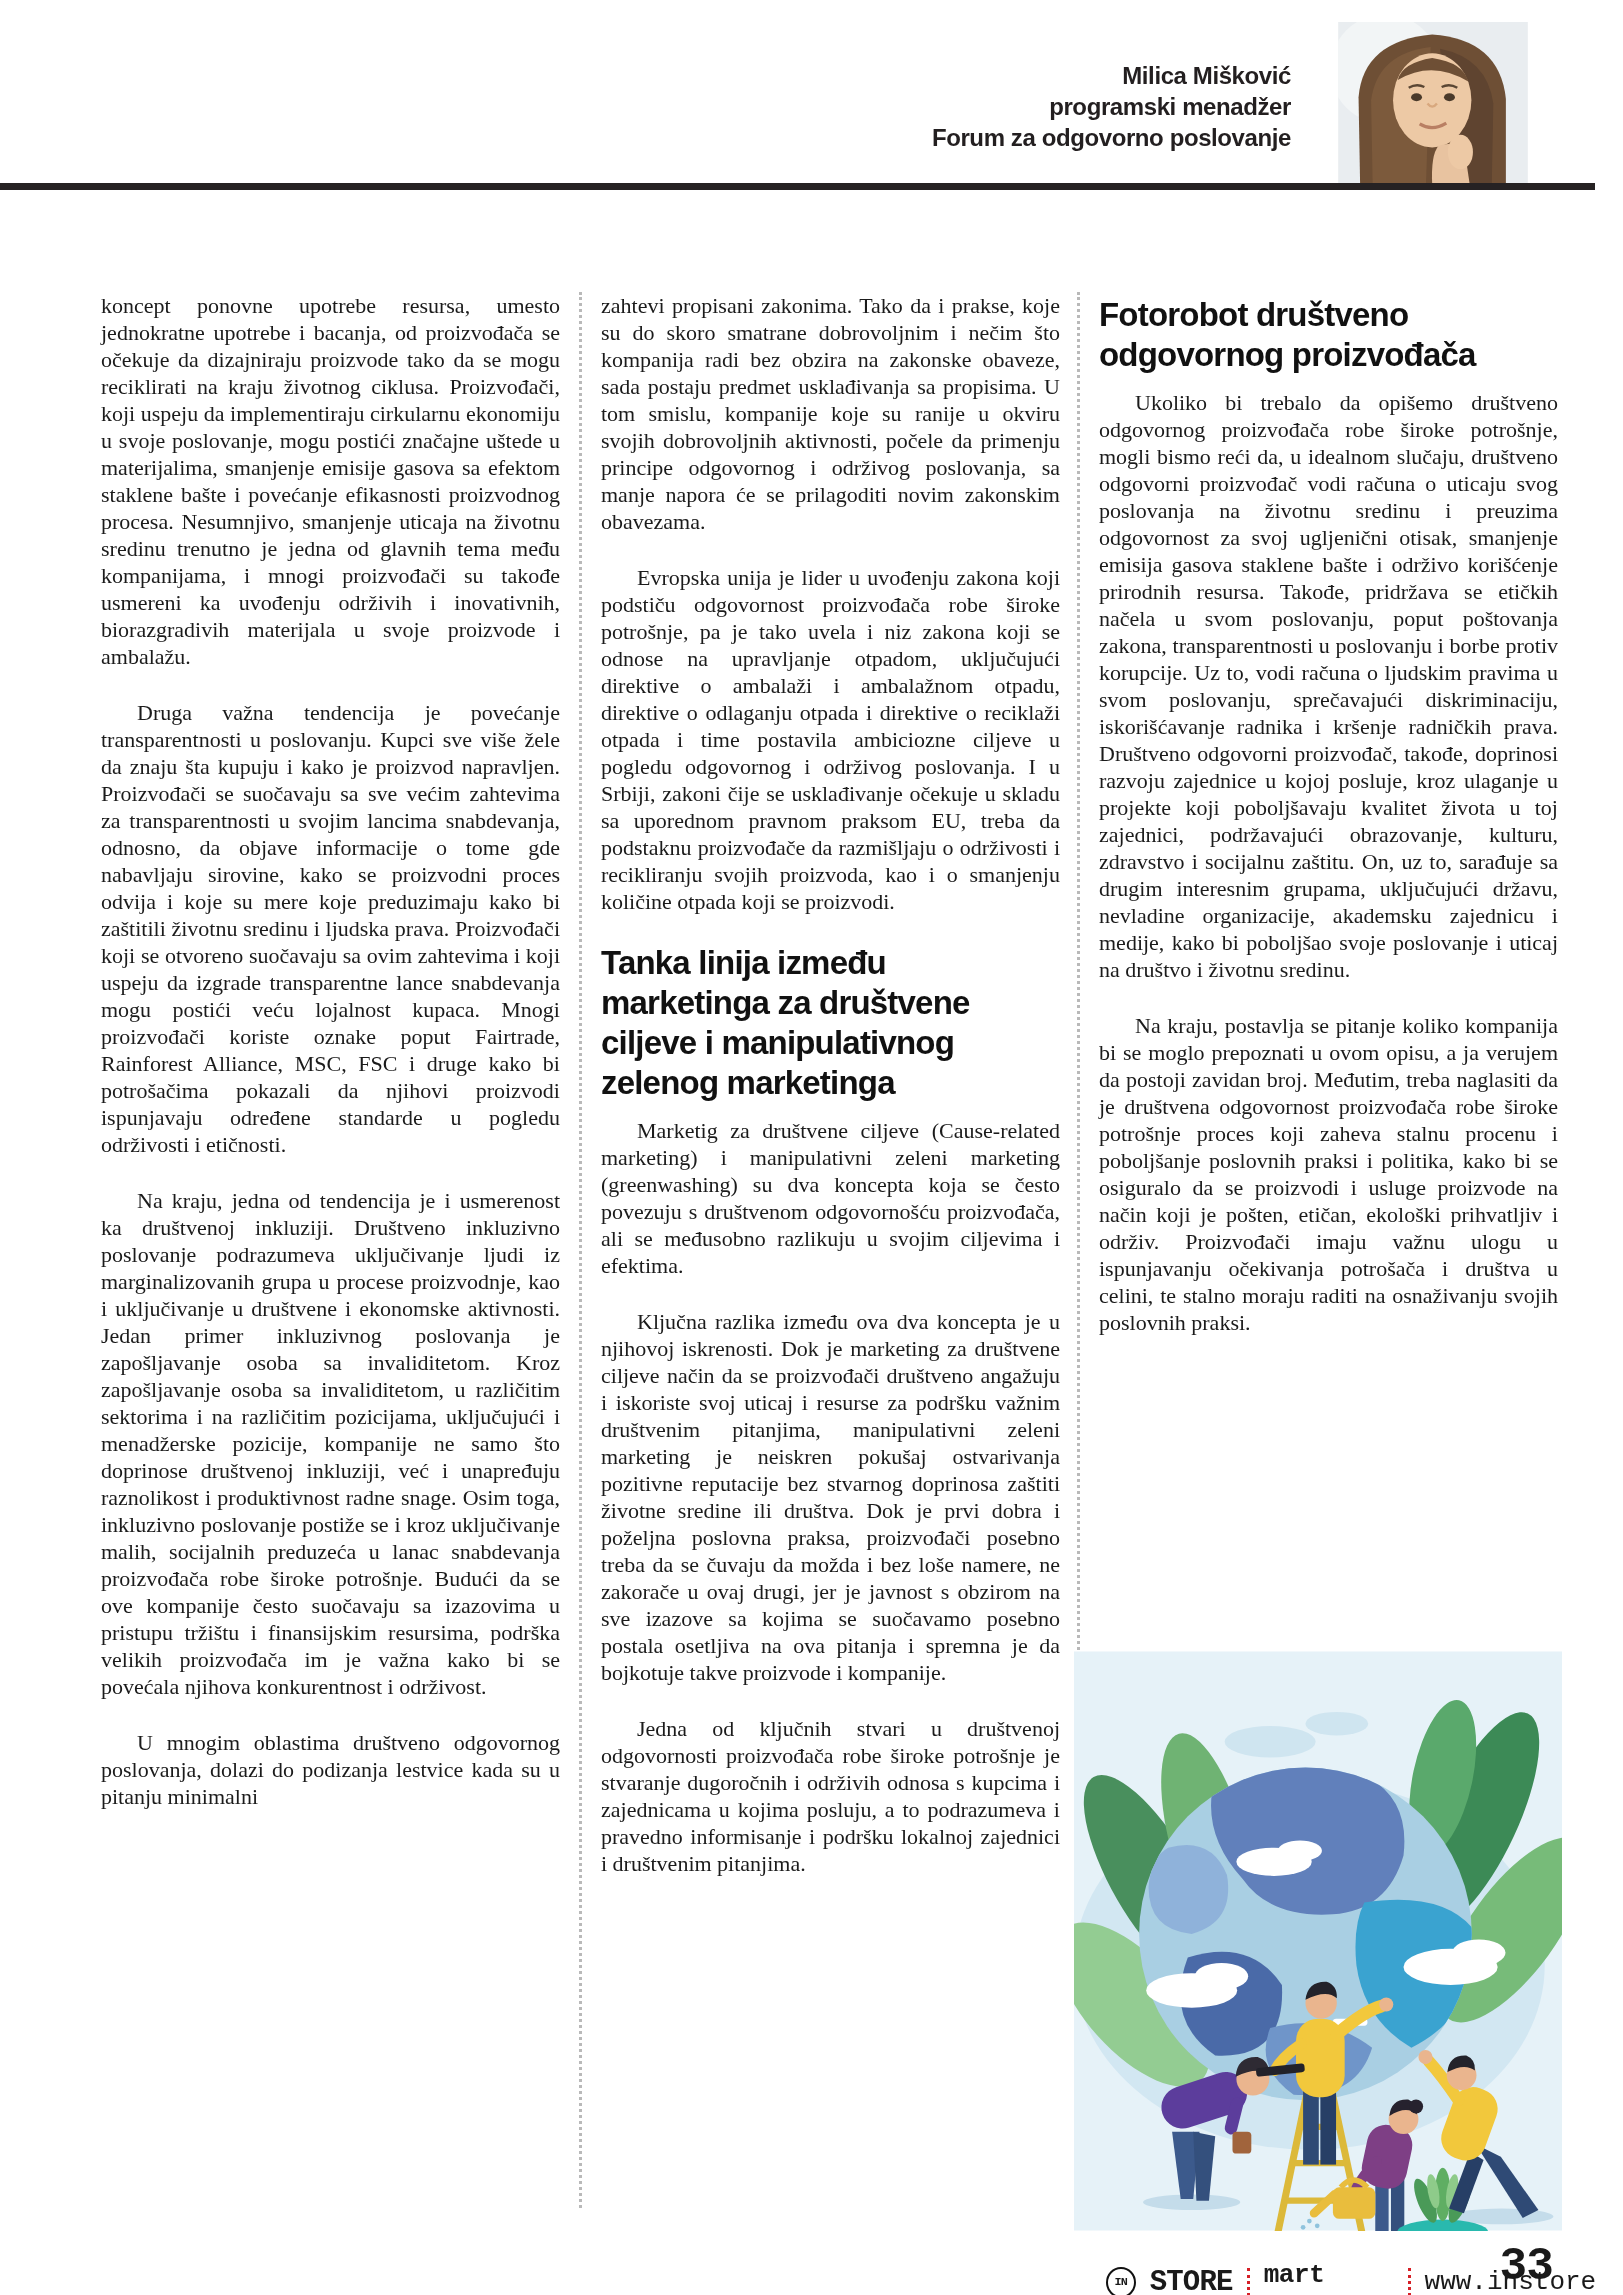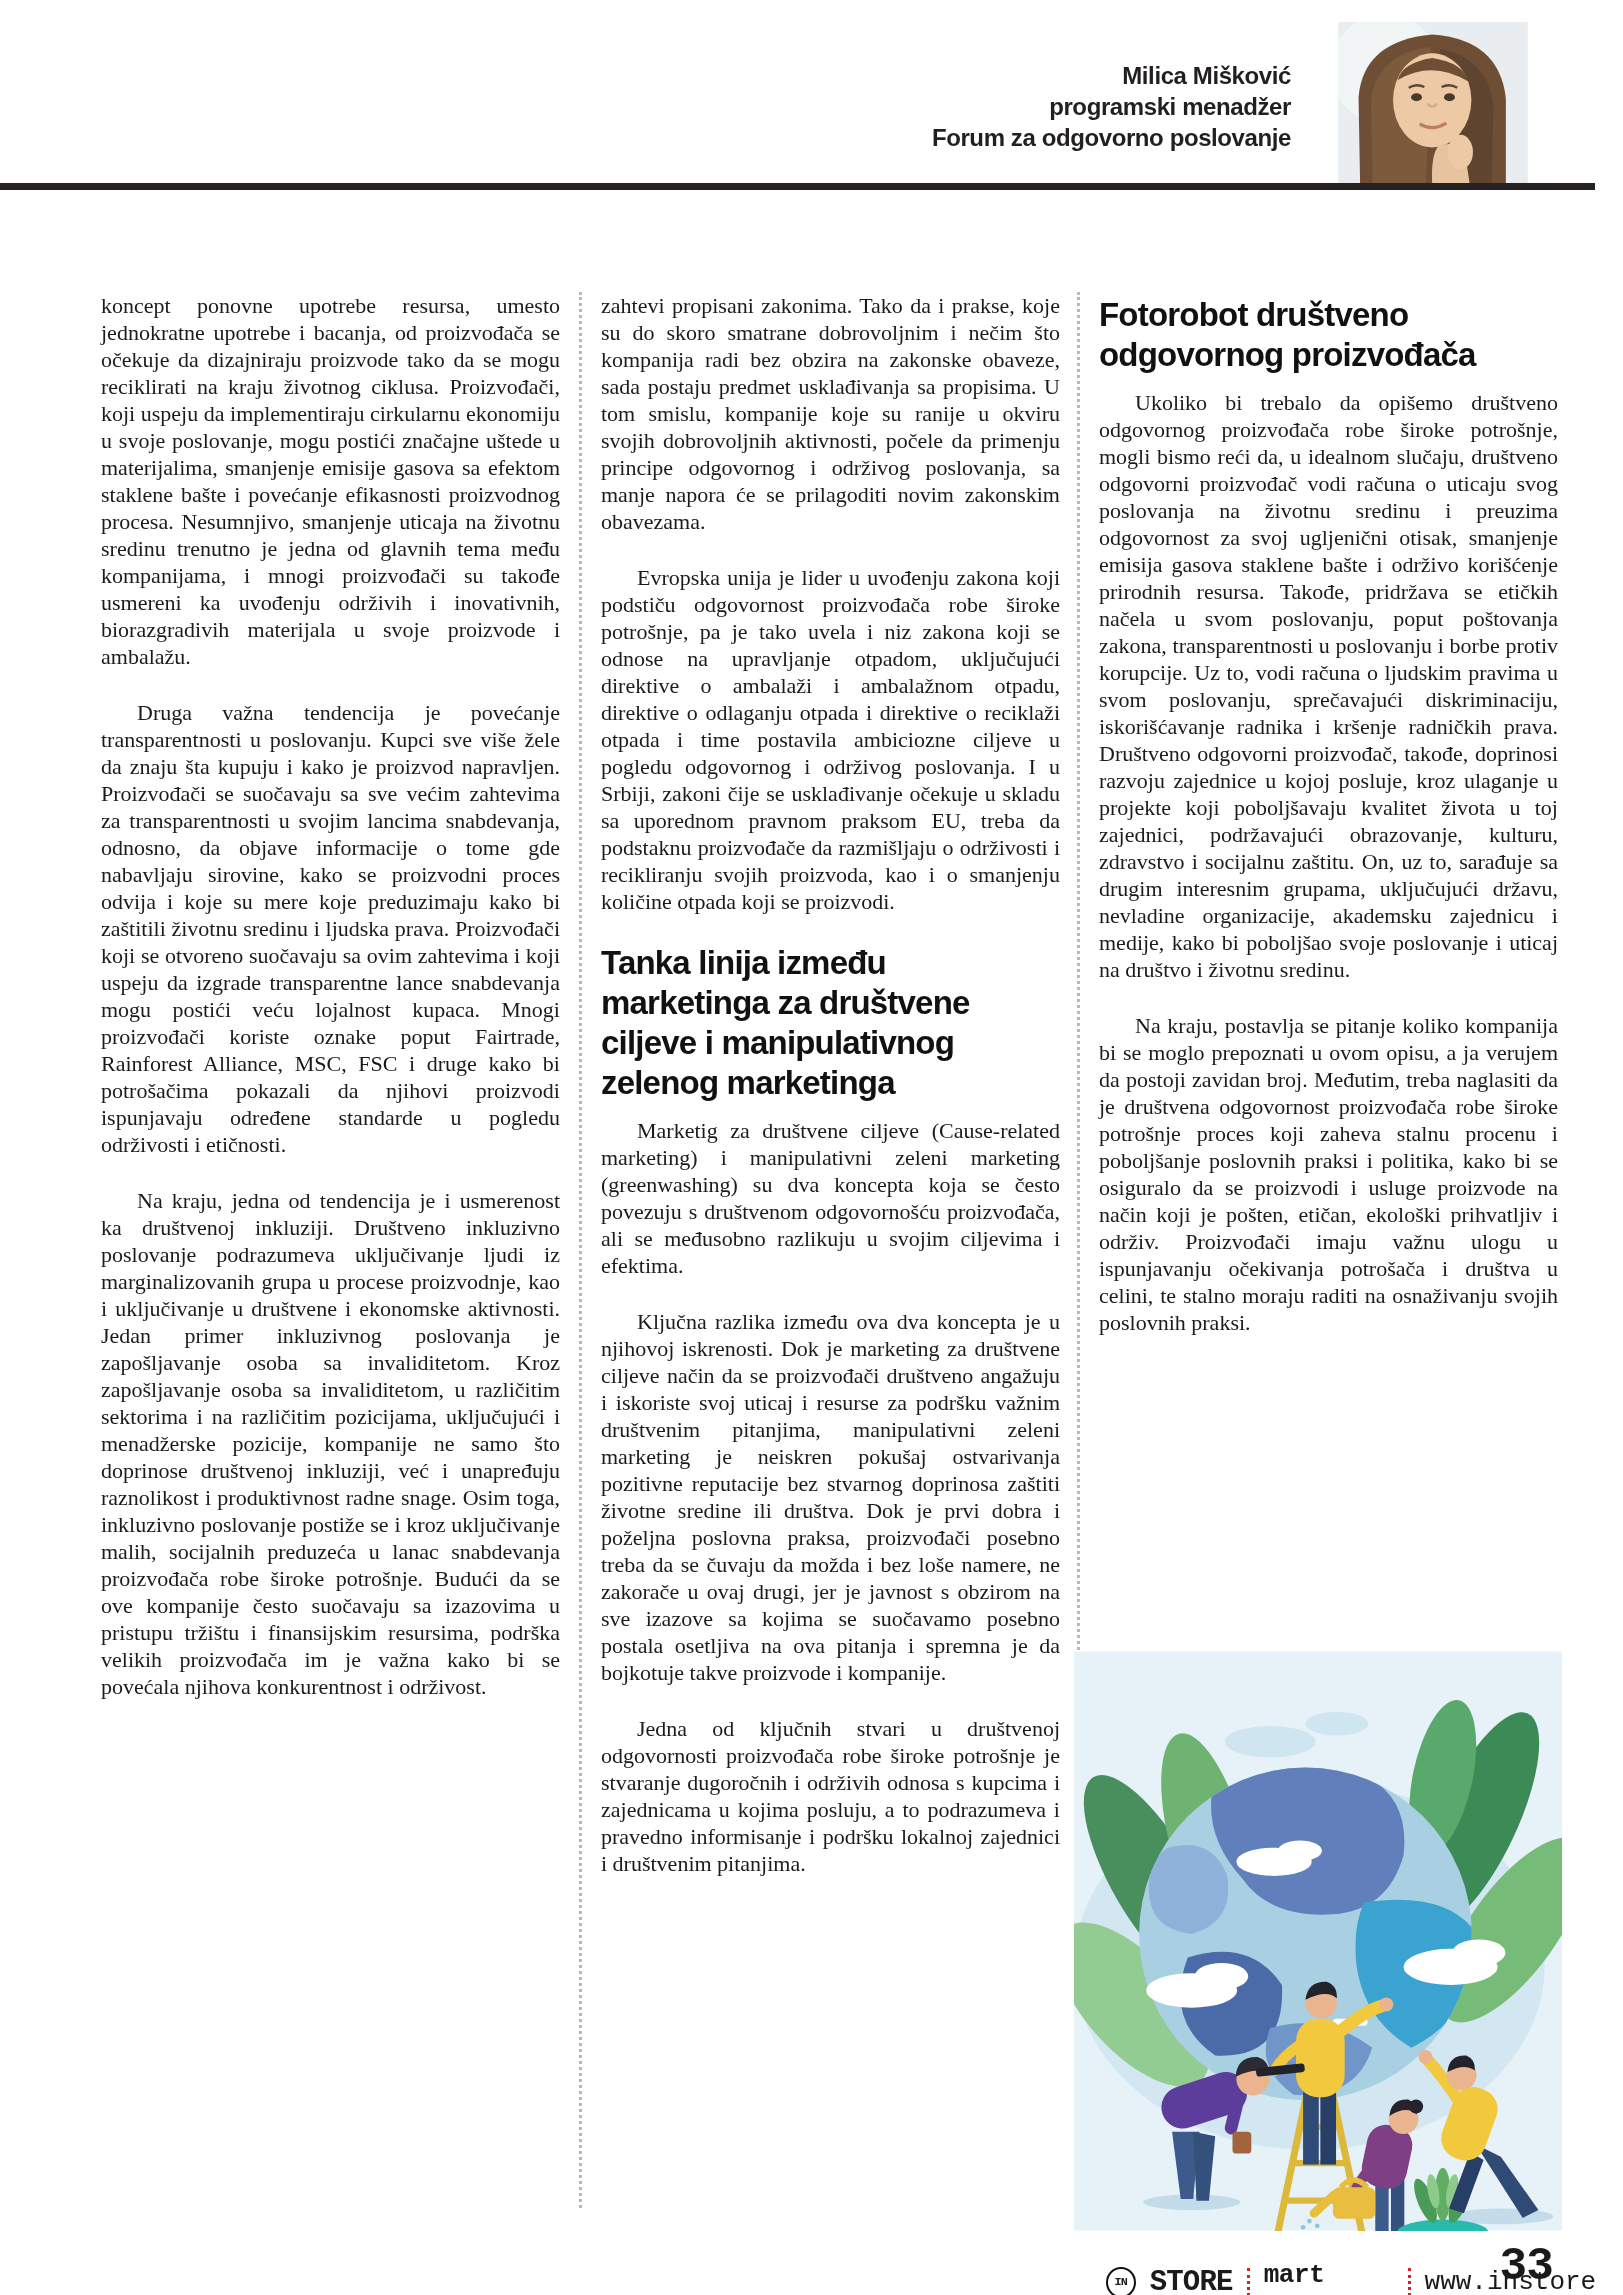--- a/index.html
+++ b/index.html
@@ -75,20 +75,21 @@
 
   <div class="header-rule"></div>
 
   <div class="colsep sep-1"></div>
   <div class="colsep sep-2"></div>
 
   <div class="col col-1">
     <p>koncept ponovne upotrebe resursa, umesto jednokratne upotrebe i bacanja, od proizvođača se očekuje da dizajniraju proizvode tako da se mogu reciklirati na kraju životnog ciklusa. Proizvođači, koji uspeju da implementiraju cirkularnu ekonomiju u svoje poslovanje, mogu postići značajne uštede u materijalima, smanjenje emisije gasova sa efektom staklene bašte i povećanje efikasnosti proizvodnog procesa. Nesumnjivo, smanjenje uticaja na životnu sredinu trenutno je jedna od glavnih tema među kompanijama, i mnogi proizvođači su takođe usmereni ka uvođenju održivih i inovativnih, biorazgradivih materijala u svoje proizvode i ambalažu.</p>
     <p class="indent">Druga važna tendencija je povećanje transparentnosti u poslovanju. Kupci sve više žele da znaju šta kupuju i kako je proizvod napravljen. Proizvođači se suočavaju sa sve većim zahtevima za transparentnosti u svojim lancima snabdevanja, odnosno, da objave informacije o tome gde nabavljaju sirovine, kako se proizvodni proces odvija i koje su mere koje preduzimaju kako bi zaštitili životnu sredinu i ljudska prava. Proizvođači koji se otvoreno suočavaju sa ovim zahtevima i koji uspeju da izgrade transparentne lance snabdevanja mogu postići veću lojalnost kupaca. Mnogi proizvođači koriste oznake poput Fairtrade, Rainforest Alliance, MSC, FSC i druge kako bi potrošačima pokazali da njihovi proizvodi ispunjavaju određene standarde u pogledu održivosti i etičnosti.</p>
     <p class="indent">Na kraju, jedna od tendencija je i usmerenost ka društvenoj inkluziji. Društveno inkluzivno poslovanje podrazumeva uključivanje ljudi iz marginalizovanih grupa u procese proizvodnje, kao i uključivanje u društvene i ekonomske aktivnosti. Jedan primer inkluzivnog poslovanja je zapošljavanje osoba sa invaliditetom. Kroz zapošljavanje osoba sa invaliditetom, u različitim sektorima i na različitim pozicijama, uključujući i menadžerske pozicije, kompanije ne samo što doprinose društvenoj inkluziji, već i unapređuju raznolikost i produktivnost radne snage. Osim toga, inkluzivno poslovanje postiže se i kroz uključivanje malih, socijalnih preduzeća u lanac snabdevanja proizvođača robe široke potrošnje. Budući da se ove kompanije često suočavaju sa izazovima u pristupu tržištu i finansijskim resursima, podrška velikih proizvođača im je važna kako bi se povećala njihova konkurentnost i održivost.</p>
+    <p class="indent">U mnogim oblastima društveno odgovornog poslovanja, dolazi do podizanja lestvice kada su u pitanju minimalni</p>
   </div>
 
   <div class="col col-2">
     <p>zahtevi propisani zakonima. Tako da i prakse, koje su do skoro smatrane dobrovoljnim i nečim što kompanija radi bez obzira na zakonske obaveze, sada postaju predmet usklađivanja sa propisima. U tom smislu, kompanije koje su ranije u okviru svojih dobrovoljnih aktivnosti, počele da primenju principe odgovornog i održivog poslovanja, sa manje napora će se prilagoditi novim zakonskim obavezama.</p>
     <p class="indent">Evropska unija je lider u uvođenju zakona koji podstiču odgovornost proizvođača robe široke potrošnje, pa je tako uvela i niz zakona koji se odnose na upravljanje otpadom, uključujući direktive o ambalaži i ambalažnom otpadu, direktive o odlaganju otpada i direktive o reciklaži otpada i time postavila ambiciozne ciljeve u pogledu odgovornog i održivog poslovanja. I u Srbiji, zakoni čije se usklađivanje očekuje u skladu sa uporednom pravnom praksom EU, treba da podstaknu proizvođače da razmišljaju o održivosti i recikliranju svojih proizvoda, kao i o smanjenju količine otpada koji se proizvodi.</p>
     <h2 class="subhead">Tanka linija između marketinga za društvene ciljeve i manipulativnog zelenog marketinga</h2>
     <p class="indent">Marketig za društvene ciljeve (Cause-related marketing) i manipulativni zeleni marketing  (greenwashing) su dva koncepta koja se često povezuju s društvenom odgovornošću proizvođača, ali se međusobno razlikuju u svojim ciljevima i efektima.</p>
     <p class="indent">Ključna razlika između ova dva koncepta je u njihovoj iskrenosti. Dok je marketing za društvene ciljeve način da se proizvođači društveno angažuju i iskoriste svoj uticaj i resurse za podršku važnim društvenim pitanjima, manipulativni zeleni marketing je neiskren pokušaj ostvarivanja pozitivne reputacije bez stvarnog doprinosa zaštiti životne sredine ili društva. Dok je prvi dobra i poželjna poslovna praksa, proizvođači posebno treba da se čuvaju da možda i bez loše namere, ne zakorače u ovaj drugi, jer je javnost s obzirom na sve izazove sa kojima se suočavamo posebno postala osetljiva na ova pitanja i spremna je da bojkotuje takve proizvode i kompanije.</p>
     <p class="indent">Jedna od ključnih stvari u društvenoj odgovornosti proizvođača robe široke potrošnje je stvaranje dugoročnih i održivih odnosa s kupcima i zajednicama u kojima posluju, a to podrazumeva i pravedno informisanje i podršku lokalnoj zajednici i društvenim pitanjima.</p>
   </div>

